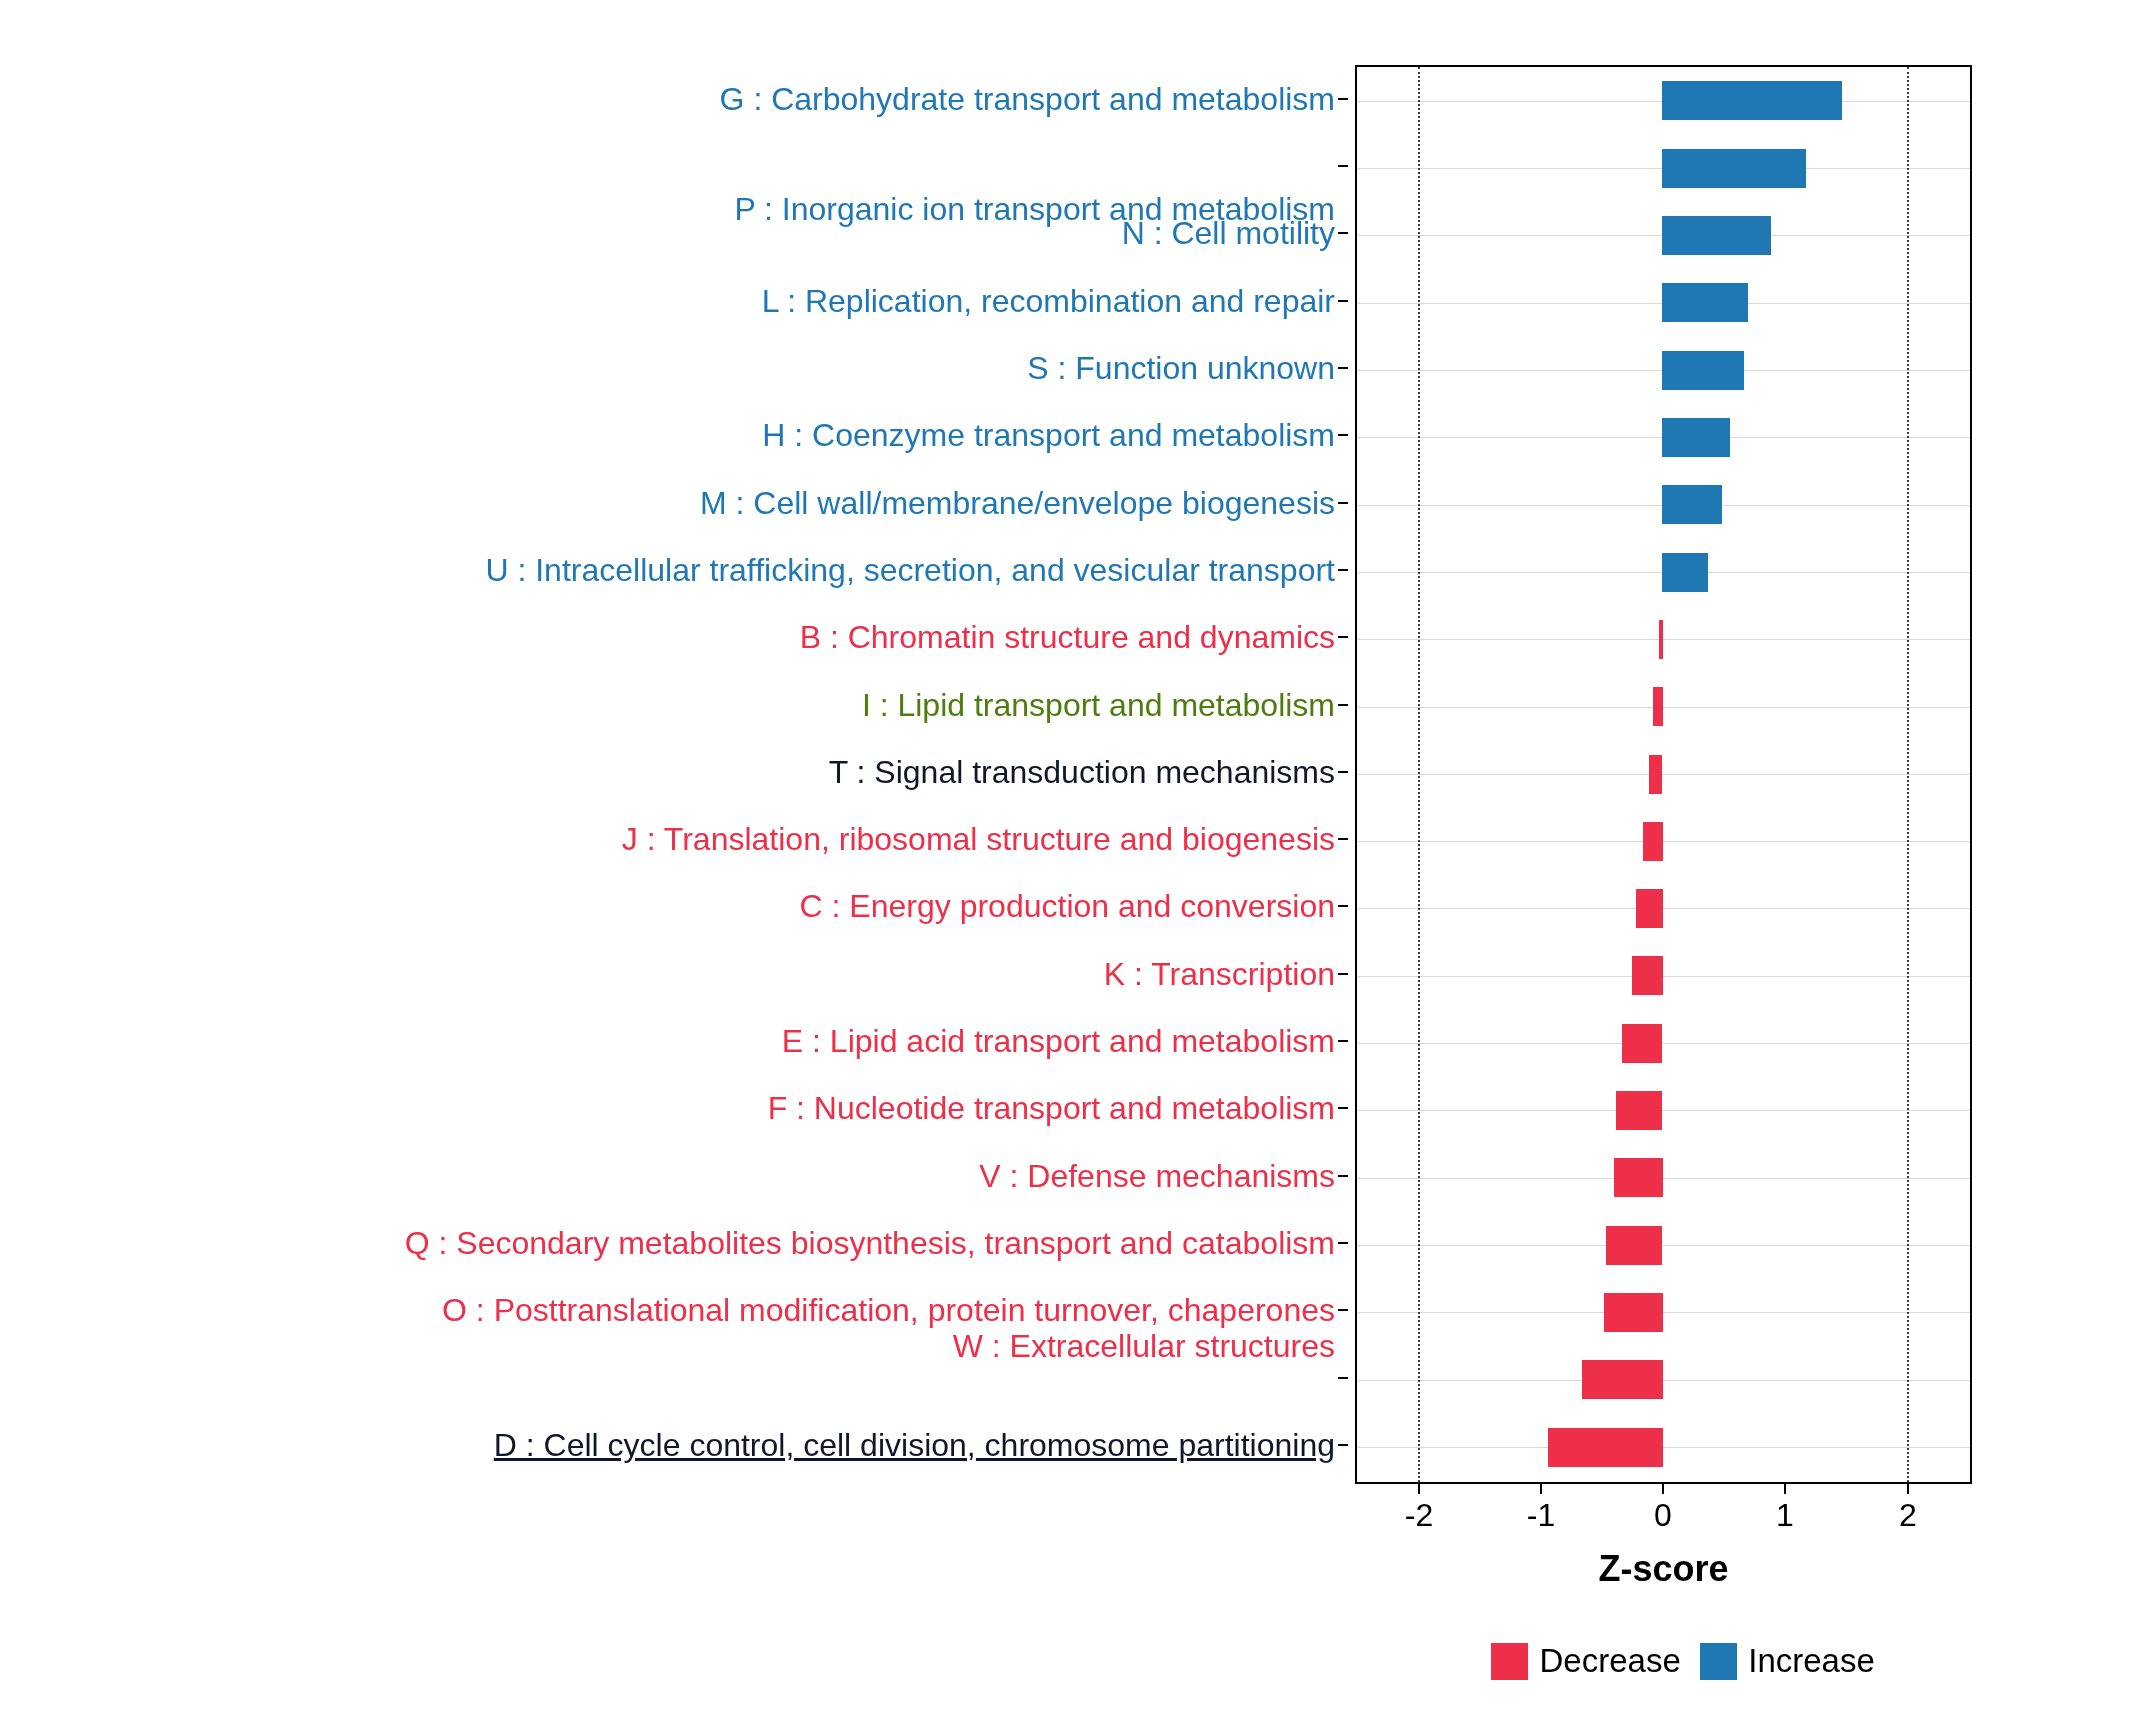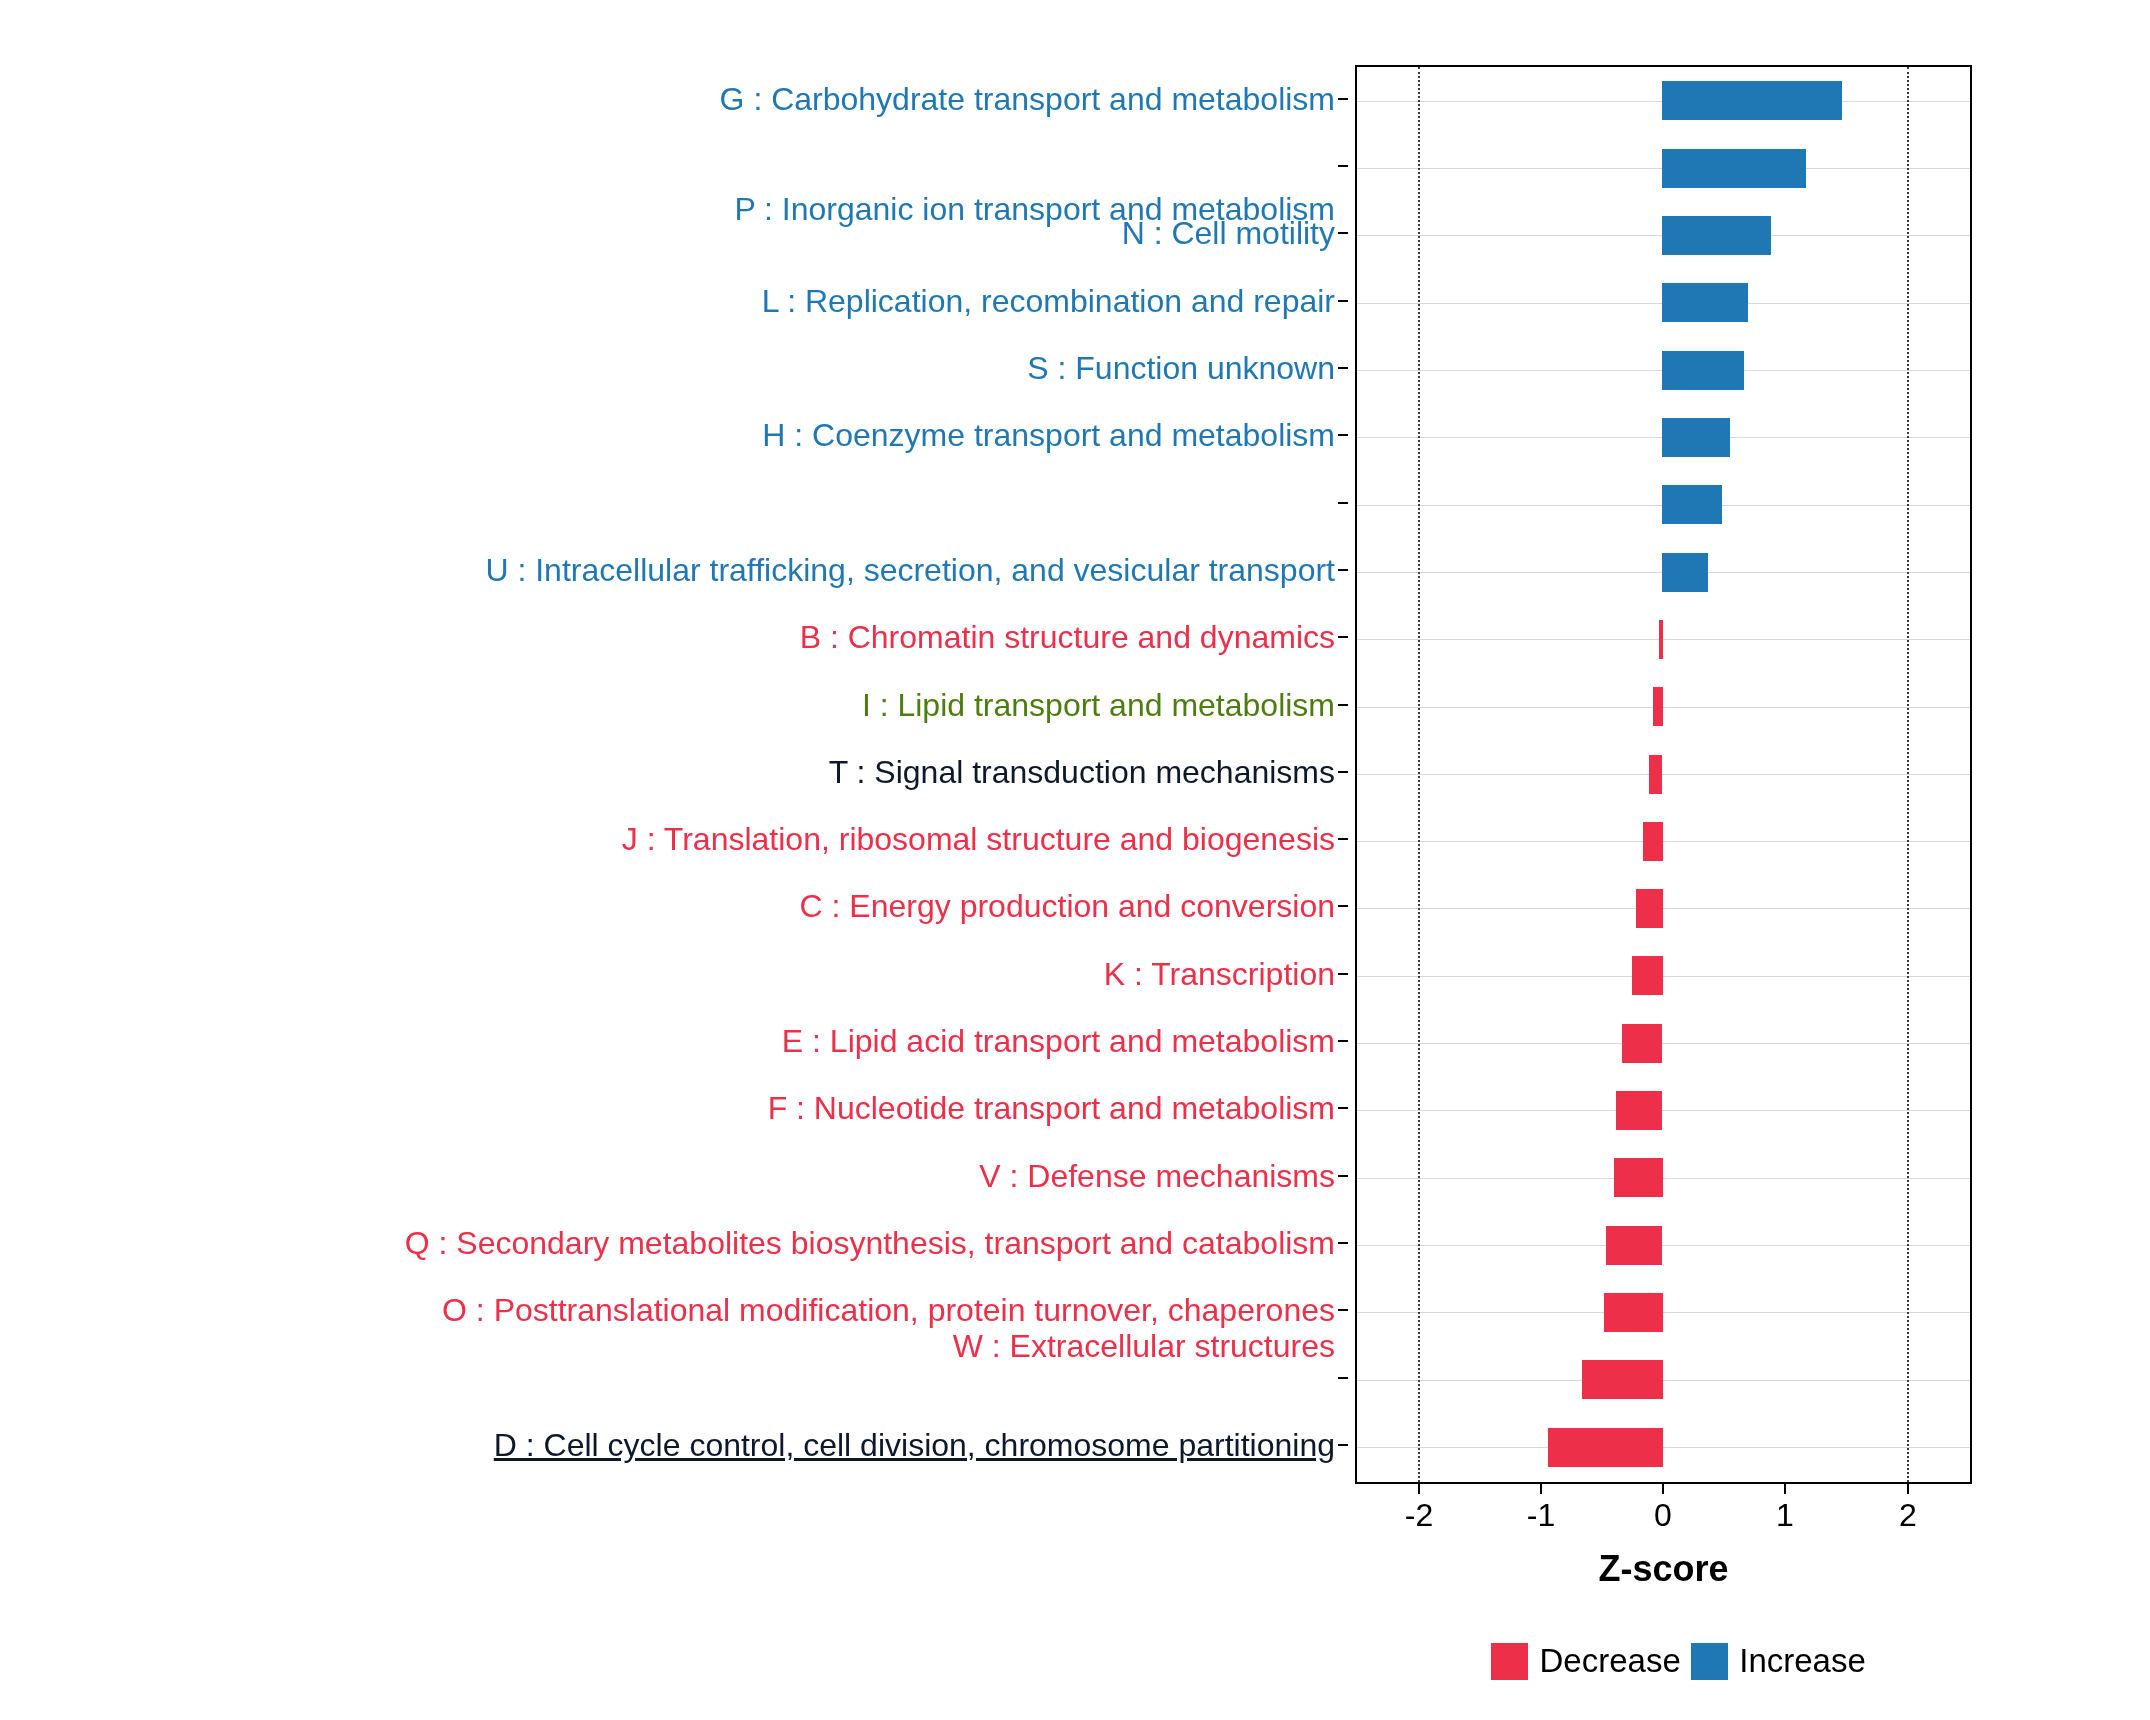--- a/index.html
+++ b/index.html
@@ -110,21 +110,21 @@
     color: #000;
   }
 
   
   #legend {
     position: absolute;
     left: 1491px;
     top: 1642px;
     display: flex;
     align-items: center;
-    gap: 10px;
+    gap: 19px;
     font-size: 33px;
     color: #000;
   }
   .legend-item {
     display: flex;
     align-items: center;
     gap: 11.5px;
   }
   .legend-swatch {
     width: 37px;
@@ -143,20 +143,21 @@
       <div class="cat-label" style="top: 101px; color: rgb(31, 119, 180); margin-top: 43px;">P : Inorganic ion transport and metabolism</div>
       <div class="tick-mark" style="top: 101px;"></div>
       <div class="cat-label" style="top: 168px; color: rgb(31, 119, 180); margin-left: 16px;">N : Cell motility</div>
       <div class="tick-mark" style="top: 168px;"></div>
       <div class="cat-label" style="top: 236px; color: rgb(31, 119, 180);">L : Replication, recombination and repair</div>
       <div class="tick-mark" style="top: 236px;"></div>
       <div class="cat-label" style="top: 303px; color: rgb(31, 119, 180);">S : Function unknown</div>
       <div class="tick-mark" style="top: 303px;"></div>
       <div class="cat-label" style="top: 370px; color: rgb(31, 119, 180);">H : Coenzyme transport and metabolism</div>
       <div class="tick-mark" style="top: 370px;"></div>
+      <div class="cat-label" style="top: 438px; color: rgb(31, 119, 180);">M : Cell wall/membrane/envelope biogenesis</div>
       <div class="tick-mark" style="top: 438px;"></div>
       <div class="cat-label" style="top: 505px; color: rgb(31, 119, 180);">U : Intracellular trafficking, secretion, and vesicular transport</div>
       <div class="tick-mark" style="top: 505px;"></div>
       <div class="cat-label" style="top: 572px; color: rgb(237, 47, 73);">B : Chromatin structure and dynamics</div>
       <div class="tick-mark" style="top: 572px;"></div>
       <div class="cat-label" style="top: 640px; color: #4d7c0f;">I : Lipid transport and metabolism</div>
       <div class="tick-mark" style="top: 640px;"></div>
       <div class="cat-label" style="top: 707px; color: #0f172a; text-align: center;">T : Signal transduction mechanisms</div>
       <div class="tick-mark" style="top: 707px;"></div>
       <div class="cat-label" style="top: 774px; color: rgb(237, 47, 73);">J : Translation, ribosomal structure and biogenesis</div>

